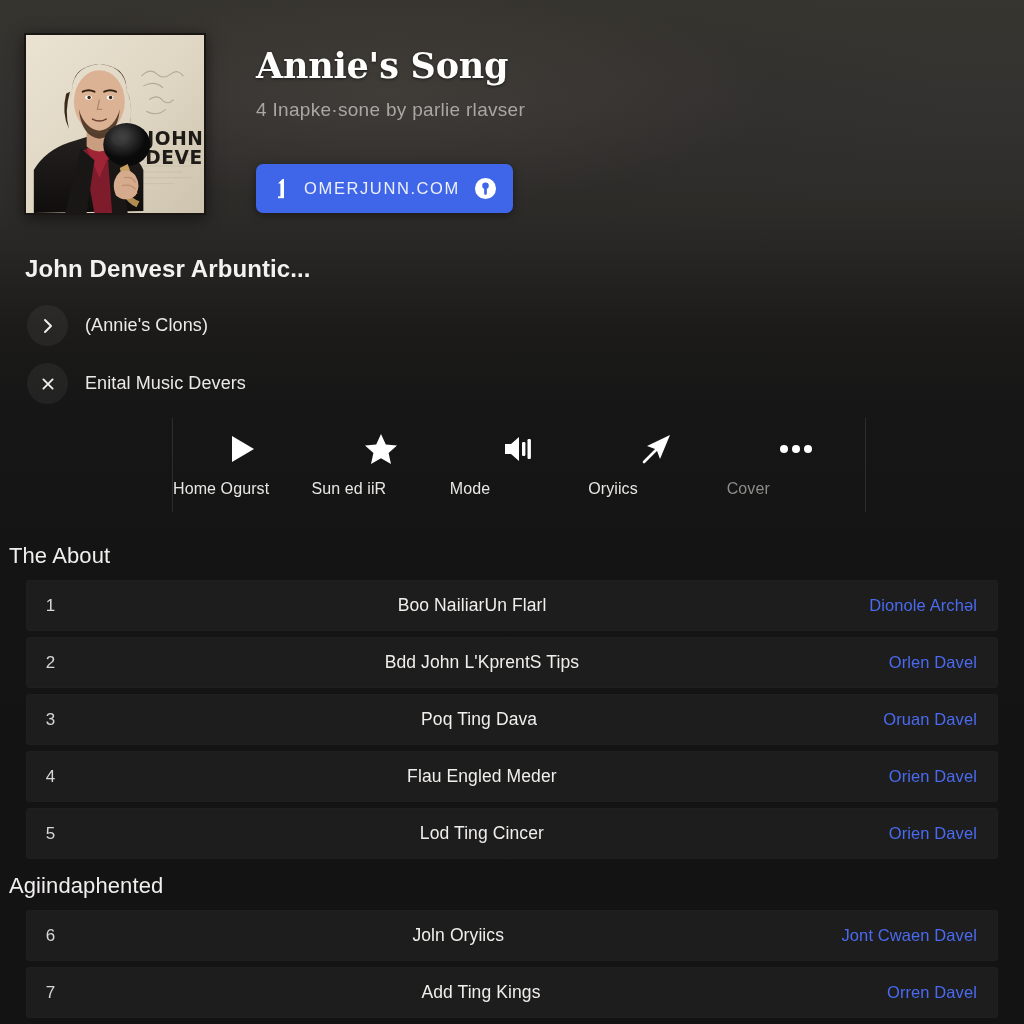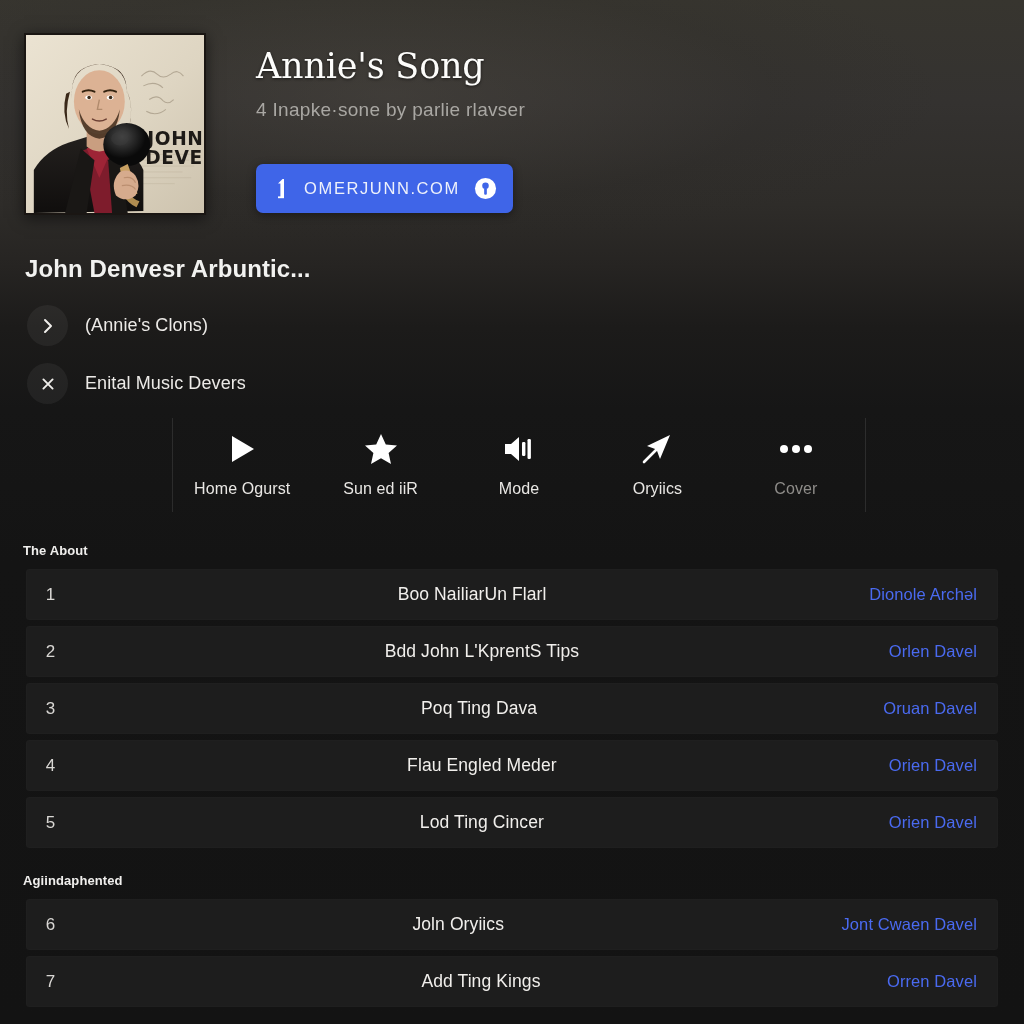--- a/index.html
+++ b/index.html
@@ -60,21 +60,21 @@
   .art-canvas { position: absolute; inset: 0; }
 
   .header-text {
     position: absolute;
     left: 256px; top: 44px;
     width: 740px;
   }
 
   .song-title {
     font-family: "DejaVu Serif", "Liberation Serif", serif;
-    font-weight: 400;
+    font-weight: 700;
     font-size: 35px;
     line-height: 44px;
     color: #fdfdfb;
     letter-spacing: -0.2px;
     text-shadow: 0 1px 3px rgba(0,0,0,0.6);
   }
 
   .song-subtitle {
     margin-top: 9px;
     font-size: 19px;
@@ -151,37 +151,36 @@
     width: 694px; height: 94px;
     display: flex;
     align-items: center;
     border-left: 1.5px solid rgba(255,255,255,0.10);
     border-right: 1.5px solid rgba(255,255,255,0.10);
   }
   .tool-item {
     flex: 1;
     display: flex;
     flex-direction: column;
-    align-items: center;
     justify-content: center;
     gap: 15px;
     cursor: pointer;
     height: 100%;
   }
   .tool-glyph { height: 32px; display: flex; align-items: center; justify-content: center; }
   .tool-label { font-size: 16px; color: #e9e7e4; letter-spacing: 0.1px; }
   .tool-item.dim .tool-label { color: #8e8c89; }
   .tool-item.dim .tool-glyph svg { fill: #d8d6d3; }
 
   
   .section { position: absolute; left: 0; width: 1024px; }
   .section-title {
-    margin-left: 23px;
-    font-size: 13px;
-    font-weight: 700;
+    margin-left: 9px;
+    font-size: 22px;
+    font-weight: 400;
     color: #f0efed;
     letter-spacing: 0.1px;
     margin-bottom: 11px;
   }
   .rows { padding: 0 26px 0 26px; }
 
   .track-row {
     position: relative;
     height: 51px;
     background: #1d1d1d;

